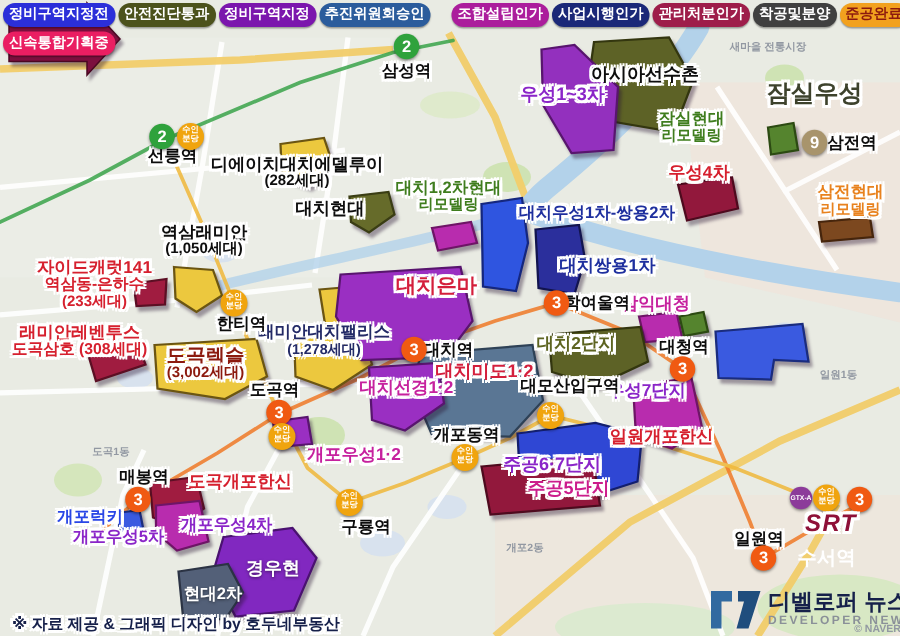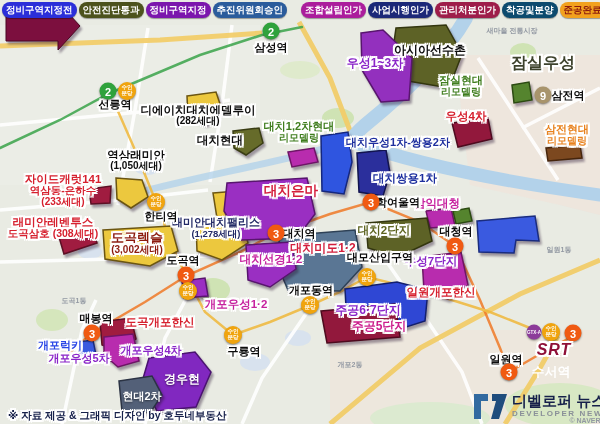--- a/index.html
+++ b/index.html
@@ -301,22 +301,25 @@
     </div>
 
   <div id="legend-row-1" class="legend-row">
       <div class="pill" style="background: rgb(43, 47, 217); color: rgb(255, 255, 255);">정비구역지정전</div>
       <div class="pill" style="background: rgb(76, 82, 28); color: rgb(255, 255, 255);">안전진단통과</div>
       <div class="pill" style="background: rgb(123, 22, 173); color: rgb(255, 255, 255);">정비구역지정</div>
       <div class="pill" style="background: rgb(43, 92, 156); color: rgb(255, 255, 255);">추진위원회승인</div>
       <div class="pill" style="background: rgb(171, 29, 156); color: rgb(255, 255, 255); margin-left: 12px;">조합설립인가</div>
       <div class="pill" style="background: rgb(27, 40, 120); color: rgb(255, 255, 255);">사업시행인가</div>
       <div class="pill" style="background: rgb(158, 29, 74); color: rgb(255, 255, 255);">관리처분인가</div>
-      <div class="pill" style="background: #0c4a6e; color: rgb(255, 255, 255);">착공및분양</div>
+      <div class="pill" style="background: #404040; color: rgb(255, 255, 255);">착공및분양</div>
       <div class="pill" style="background: rgb(242, 161, 30); color: rgb(140, 26, 14);">준공완료</div>
+    </div>
+  <div id="legend-row-2" class="legend-row">
+      <div class="pill" style="background: rgb(234, 30, 98); color: rgb(255, 255, 255);">신속통합기획중</div>
     </div>
 
   <div id="srt-label" class="outline">SRT</div>
   <svg id="suseo-arrow-svg" width="84" height="56" viewBox="0 0 84 56">
     <polygon class="poly" points="6,11 58,11 58,2 80,26 58,50 58,41 6,41" fill="#7c0f3e" stroke="#4a0722" stroke-width="1"></polygon>
   </svg>
   <div id="suseo-station">수서역</div>
 
   <div id="footer-credit" class="outline">※ 자료 제공 &amp; 그래픽 디자인 by 호두네부동산</div>
 

